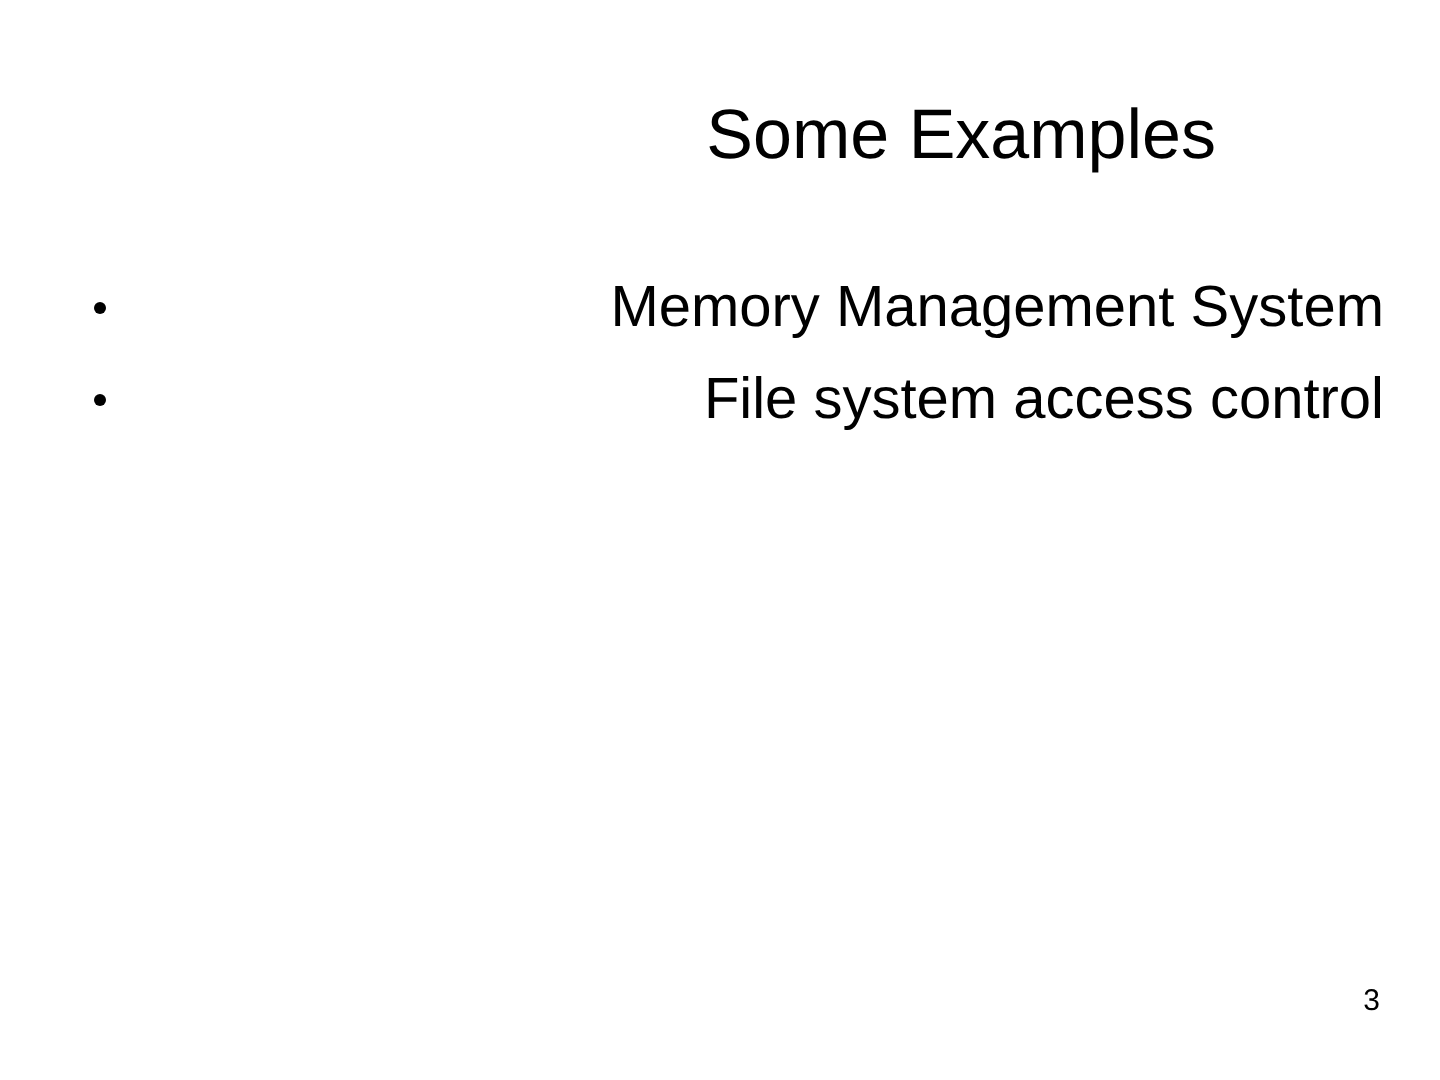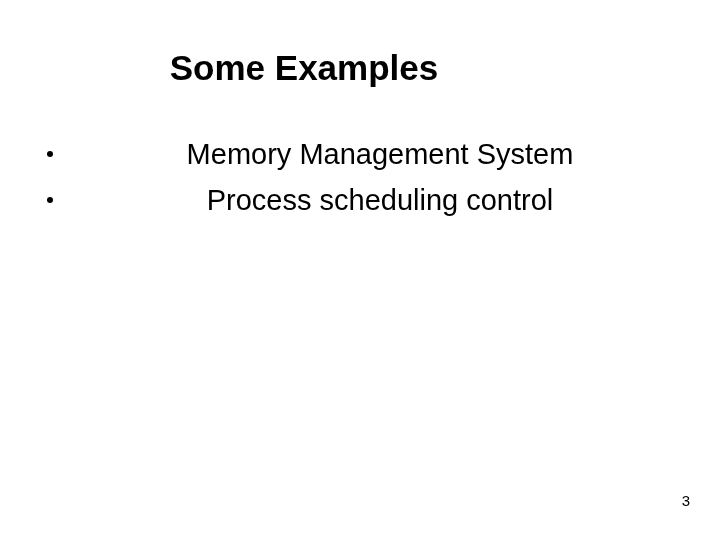--- a/index.html
+++ b/index.html
@@ -17,24 +17,24 @@
     font-family: "Liberation Sans", sans-serif;
     color: #000000;
     -webkit-font-smoothing: none;
   }
 
   #slide-title {
     position: absolute;
     left: 0;
     top: 47px;
     width: 608px;
-    text-align: center;
+    text-align: right;
     font-size: 35px;
     line-height: 42px;
-    font-weight: bold;
+    font-weight: normal;
     color: #000000;
     letter-spacing: 0px;
     white-space: nowrap;
   }
 
   #bullet-list {
     position: absolute;
     left: 44px;
     top: 131px;
     width: 648px;
@@ -44,21 +44,21 @@
   }
 
   .bullet-item {
     position: relative;
     padding-left: 24px;
     margin: 0 0 0 0;
     font-size: 29px;
     line-height: 46px;
     font-weight: normal;
     color: #000000;
-    text-align: center;
+    text-align: right;
     word-spacing: 0px;
   }
 
   .bullet-marker {
     position: absolute;
     left: 3px;
     top: 20px;
     width: 6px;
     height: 6px;
     background: #000000;
@@ -87,19 +87,19 @@
 
   <div id="slide-title">Some Examples</div>
 
   <ul id="bullet-list">
     <li class="bullet-item">
       <span class="bullet-marker"></span>
       <span class="bullet-text">Memory Management System</span>
     </li>
     <li class="bullet-item">
       <span class="bullet-marker"></span>
-      <span class="bullet-text">Process scheduling control</span>
+      <span class="bullet-text">File system access control</span>
     </li>
   </ul>
 
   <div id="page-number">3</div>
 
 </div>
 
 </body></html>

